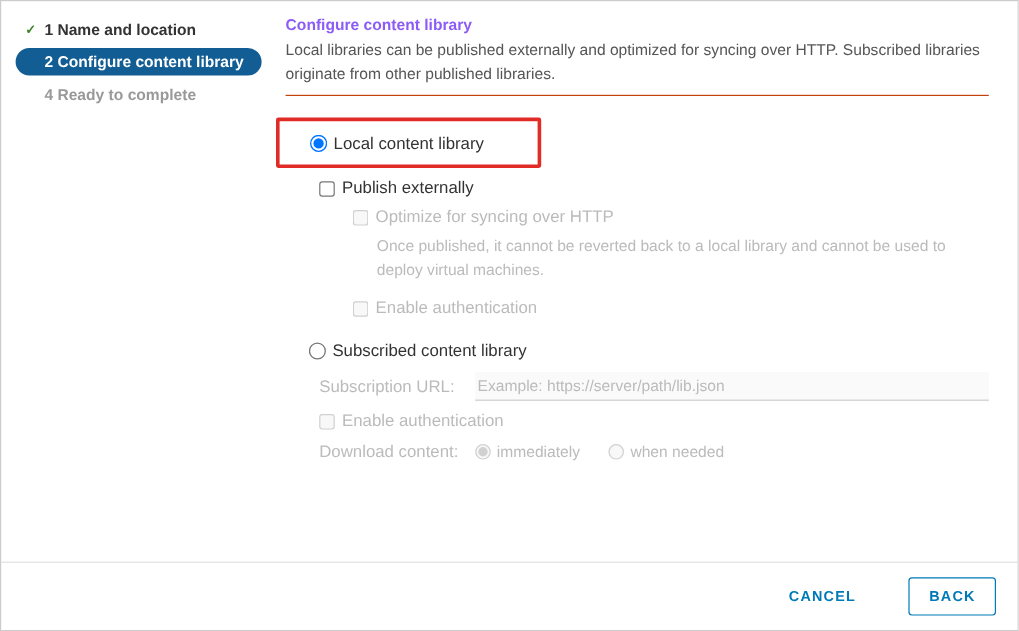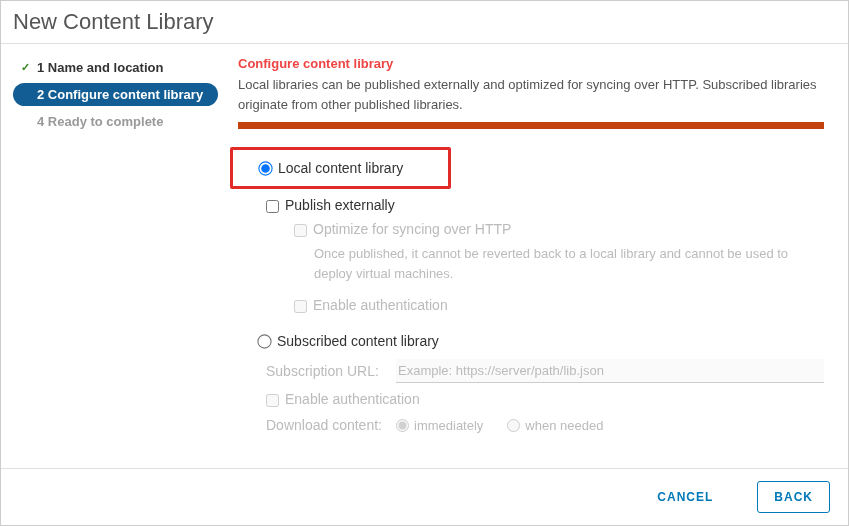--- a/index.html
+++ b/index.html
@@ -55,28 +55,28 @@
   .step .step-icon { width: 10px; display: inline-block; font-size: 11px; margin-right:6px;}
   .content {
     flex: 1;
     padding: 12px 24px 12px 12px;
     overflow: auto;
   }
   .section-title {
     font-weight: 600;
     margin-bottom: 4px;
     font-size: 13px;
-    color: #ef4444;
+    color: #8b5cf6;
   }
   .section-desc {
     font-size: 13px;
     color: #555;
     margin-bottom: 10px;
     line-height: 1.5;
-    border-bottom: 7px solid #c2410c;
+    border-bottom: 1px solid #c2410c;
     padding-bottom: 8px;
   }
   .option-group { margin-top: 18px; }
   .radio-row {
     display: flex;
     align-items: center;
     margin: 6px 0;
     font-size: 14px;
     padding-left: 20px;
   }
@@ -179,23 +179,20 @@
   .btn-highlight {
     outline: 3px solid #e02b27;
     outline-offset: 2px;
     box-shadow: inset 0 0 0 2px #fff, inset 0 0 0 3px #0079b8;
   }
 </style>
 </head>
 <body>
 
 <div class="dialog">
-  <div class="dialog-header">
-    <div class="dialog-title">New Content Library</div>
-  </div>
 
   <div class="dialog-body">
     <div class="wizard-steps">
       <div class="step completed">
         <span class="step-icon">✓</span>
         <span>1 Name and location</span>
       </div>
       <div class="step active">
         <span class="step-icon"></span>
         <span>2 Configure content library</span>

